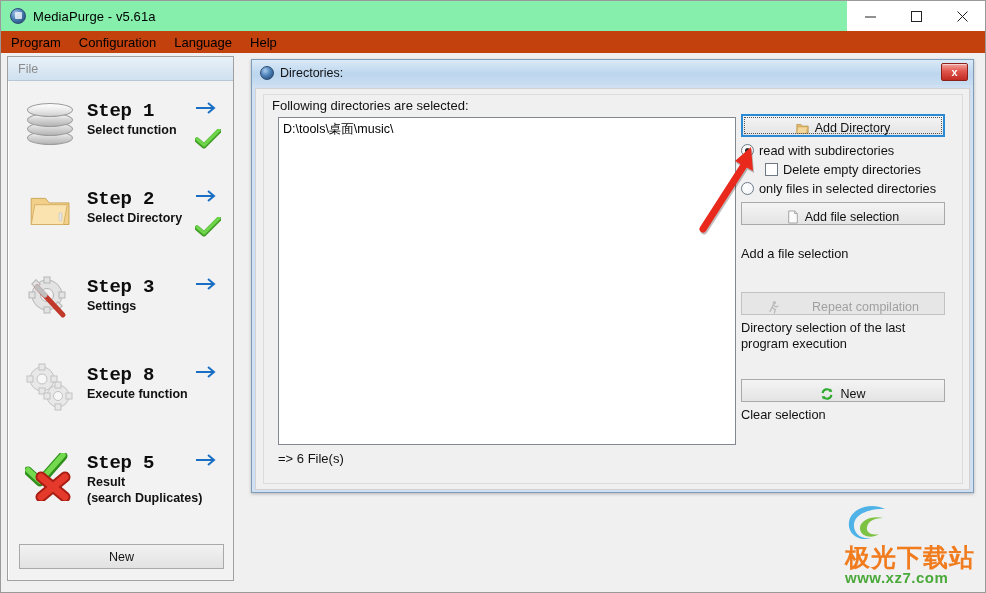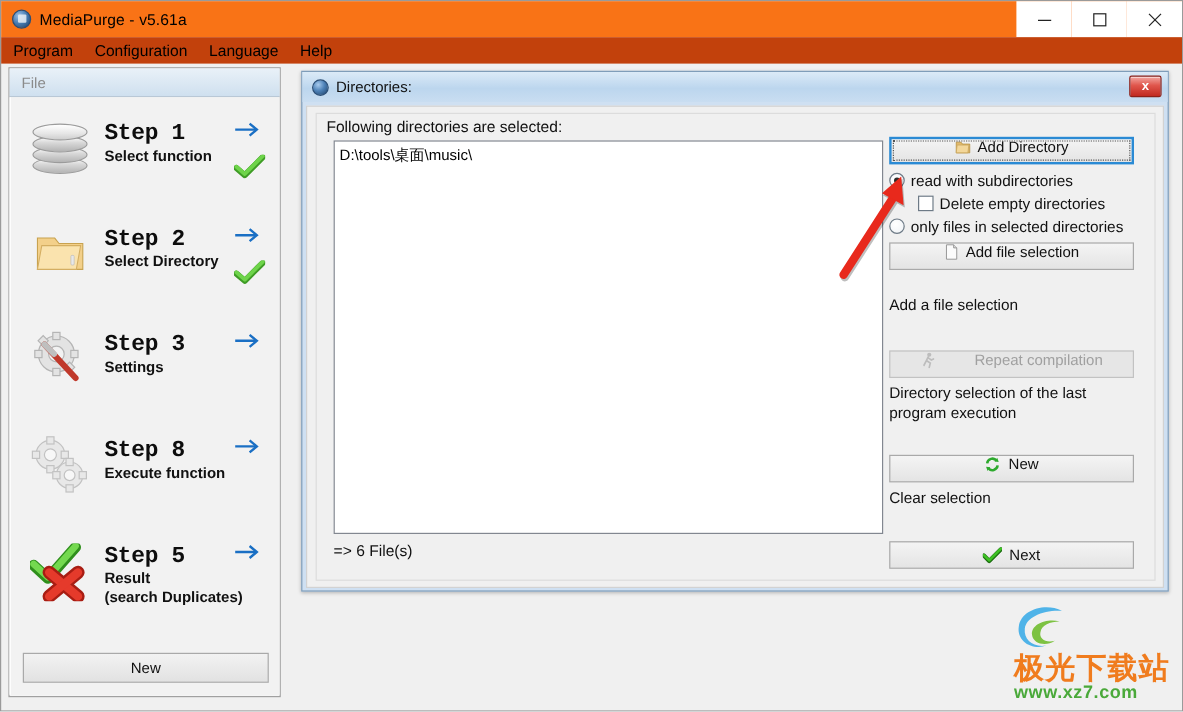--- a/index.html
+++ b/index.html
@@ -14,21 +14,21 @@
     position: relative;
     width: 986px; height: 593px;
     background: #f0f0f0;
     border: 1px solid #9a9a9a;
   }
 
   
   .titlebar {
     position: absolute; left: 0; top: 0;
     width: 984px; height: 30px;
-    background: #f97316;
+    background: #86efac;
     display: flex; align-items: center;
   }
   .title-icon {
     width: 16px; height: 16px; margin-left: 9px; margin-right: 7px;
     border-radius: 50%;
     background: radial-gradient(circle at 35% 30%, #9fc3e8 0%, #4a7fb5 45%, #1d3f66 100%);
     border: 1px solid #2a4d75;
     position: relative;
   }
   .title-icon:after {
@@ -206,21 +206,21 @@
 
   .right-panel {
     position: absolute; left: 740px; top: 113px;
     width: 208px;
   }
   .rp-btn {
     width: 204px; height: 23px;
     background: linear-gradient(to bottom,#f4f4f4 0%,#e4e4e4 100%);
     border: 1px solid #a9a9a9;
     font-size: 12.5px; color: #111;
-    display: flex; align-items: flex-start; justify-content: center;
+    display: flex; align-items: flex-end; justify-content: center;
     gap: 6px;
   }
   .rp-btn.focus {
     border: 2px solid #2a8ad4;
     outline: none;
     position: relative;
   }
   .rp-btn.focus:after {
     content: ""; position: absolute; left: 1px; top: 1px; right: 1px; bottom: 1px;
     border: 1px dotted #555;
@@ -530,27 +530,20 @@
         <path d="M3,7 A5,5 0 0,1 12,4.6" fill="none" stroke="#2eaa2e" stroke-width="2.4"></path>
         <polygon points="12.6,1.6 14,5.8 10,5.2" fill="#2eaa2e"></polygon>
         <path d="M13,9 A5,5 0 0,1 4,11.4" fill="none" stroke="#2eaa2e" stroke-width="2.4"></path>
         <polygon points="3.4,14.4 2,10.2 6,10.8" fill="#2eaa2e"></polygon>
       </svg>
       <span>New</span>
     </div>
     <div class="rp-desc" style="margin-top:5px">Clear selection</div>
   </div>
 
-  <div class="next-btn">
-    <svg width="16" height="14" viewBox="0 0 18 14">
-      <polyline points="1,7 6,12 17,1" fill="none" stroke="#1e6f12" stroke-width="4" stroke-linecap="round" stroke-linejoin="round"></polyline>
-      <polyline points="1,6.5 6,11.5 17,0.5" fill="none" stroke="#3ec224" stroke-width="2.4" stroke-linecap="round" stroke-linejoin="round"></polyline>
-    </svg>
-    <span>Next</span>
-  </div>
 
   <div class="arrow-annot">
     <svg width="90" height="95" viewBox="0 0 90 95">
       <g transform="translate(1,2)" opacity=".25">
         <line x1="12" y1="88" x2="57" y2="18" stroke="#000" stroke-width="7" stroke-linecap="round"></line>
         <polygon points="60,6 62,30 44,20" fill="#000"></polygon>
       </g>
       <line x1="12" y1="88" x2="57" y2="18" stroke="#e8291c" stroke-width="7" stroke-linecap="round"></line>
       <polygon points="60,6 62,30 44,20" fill="#e8291c"></polygon>
     </svg>

